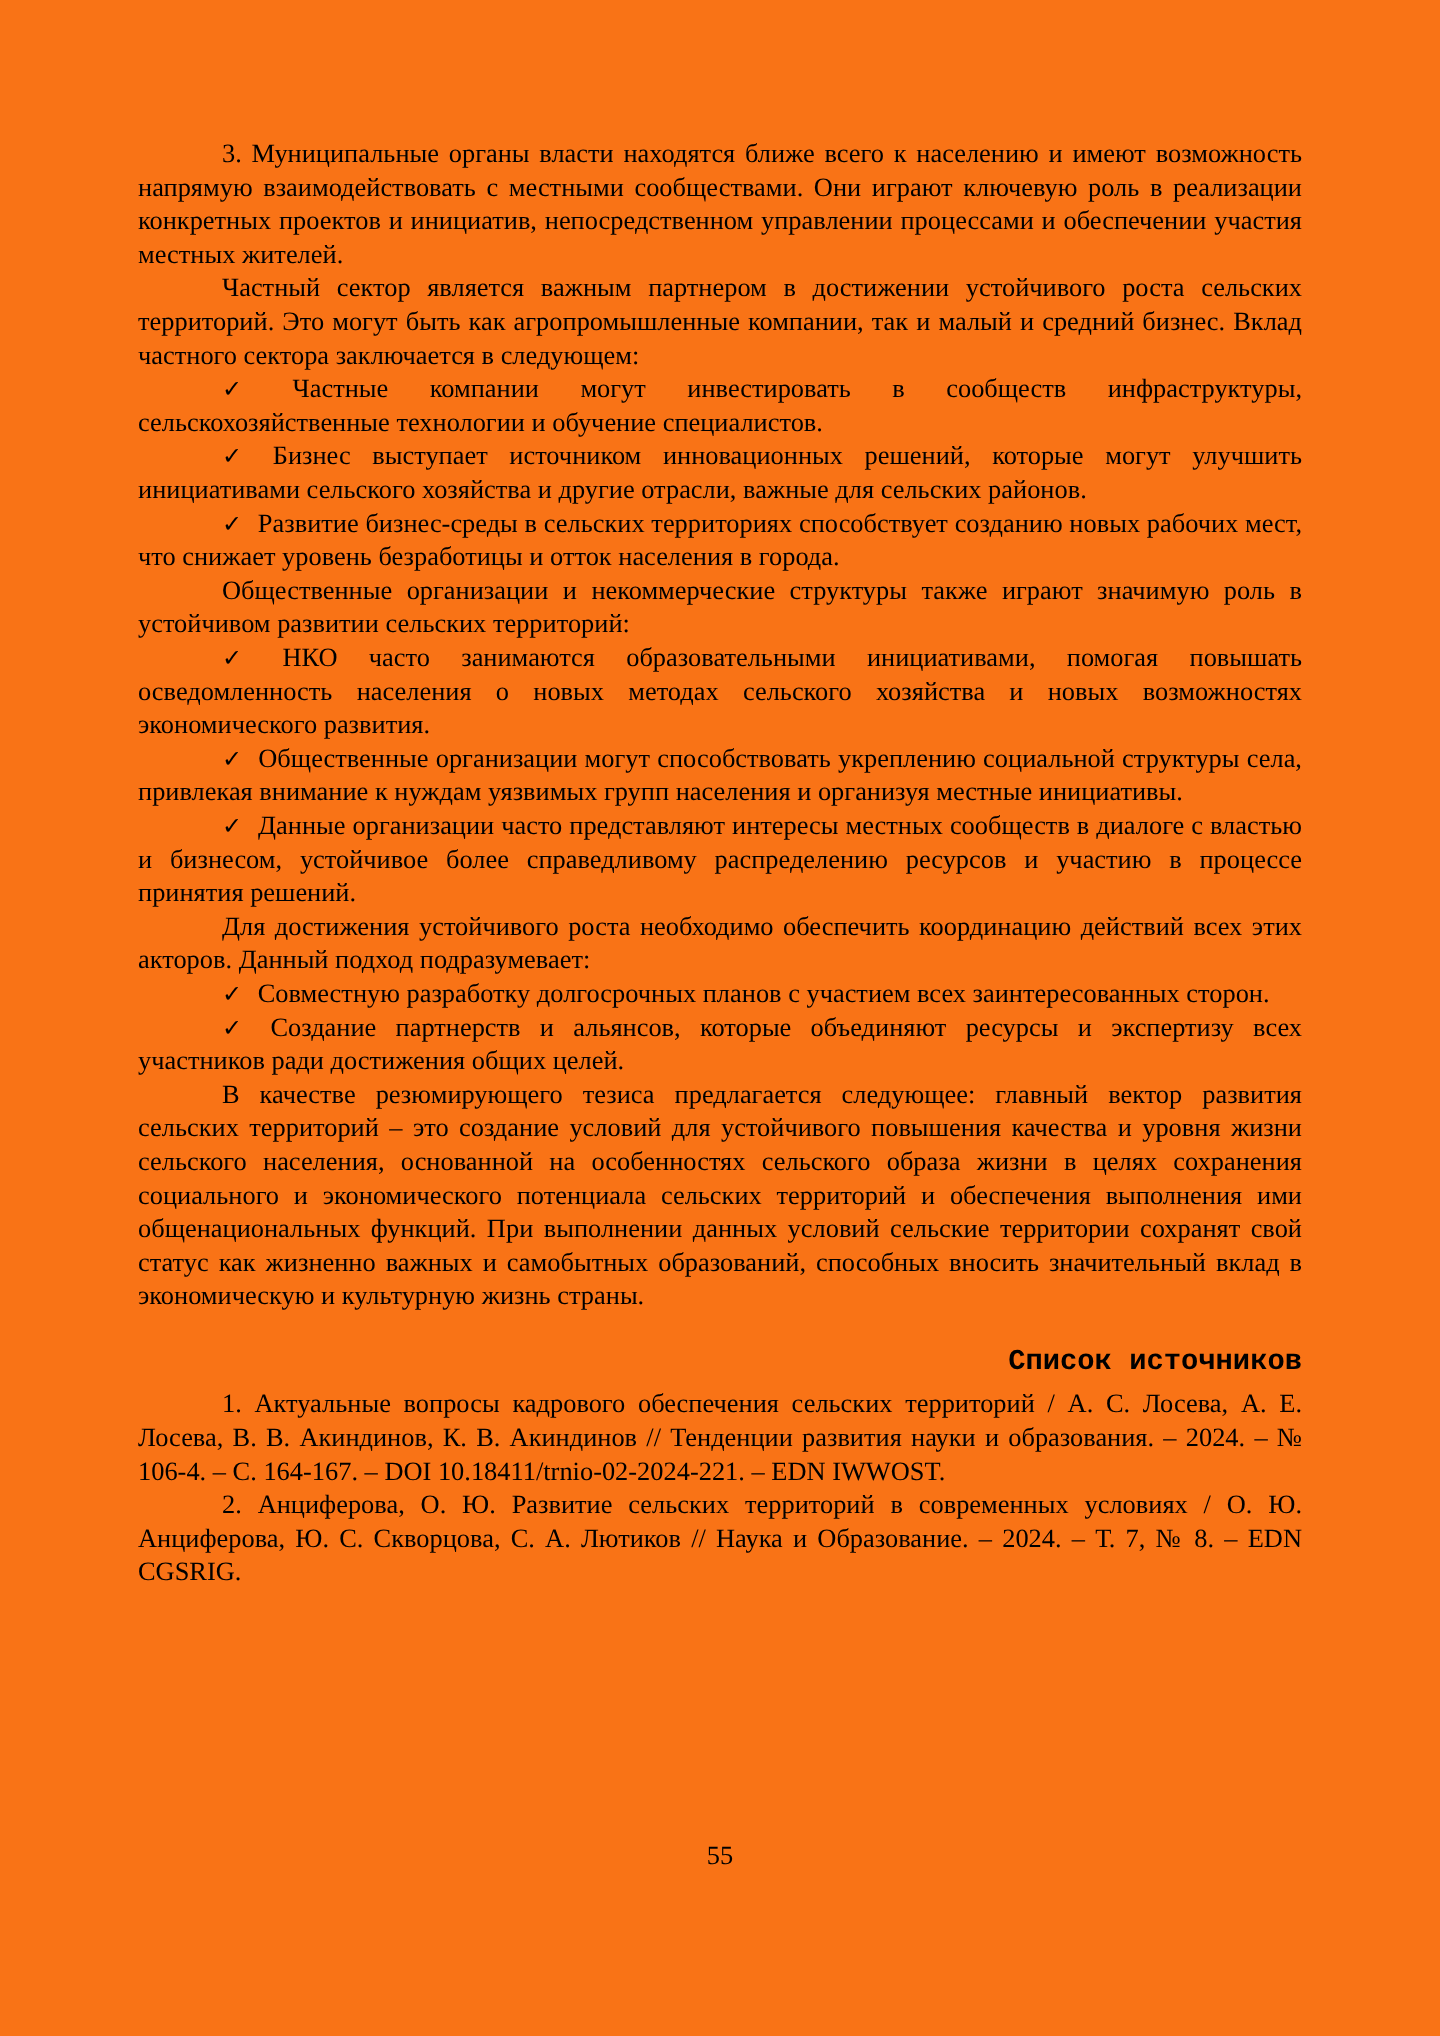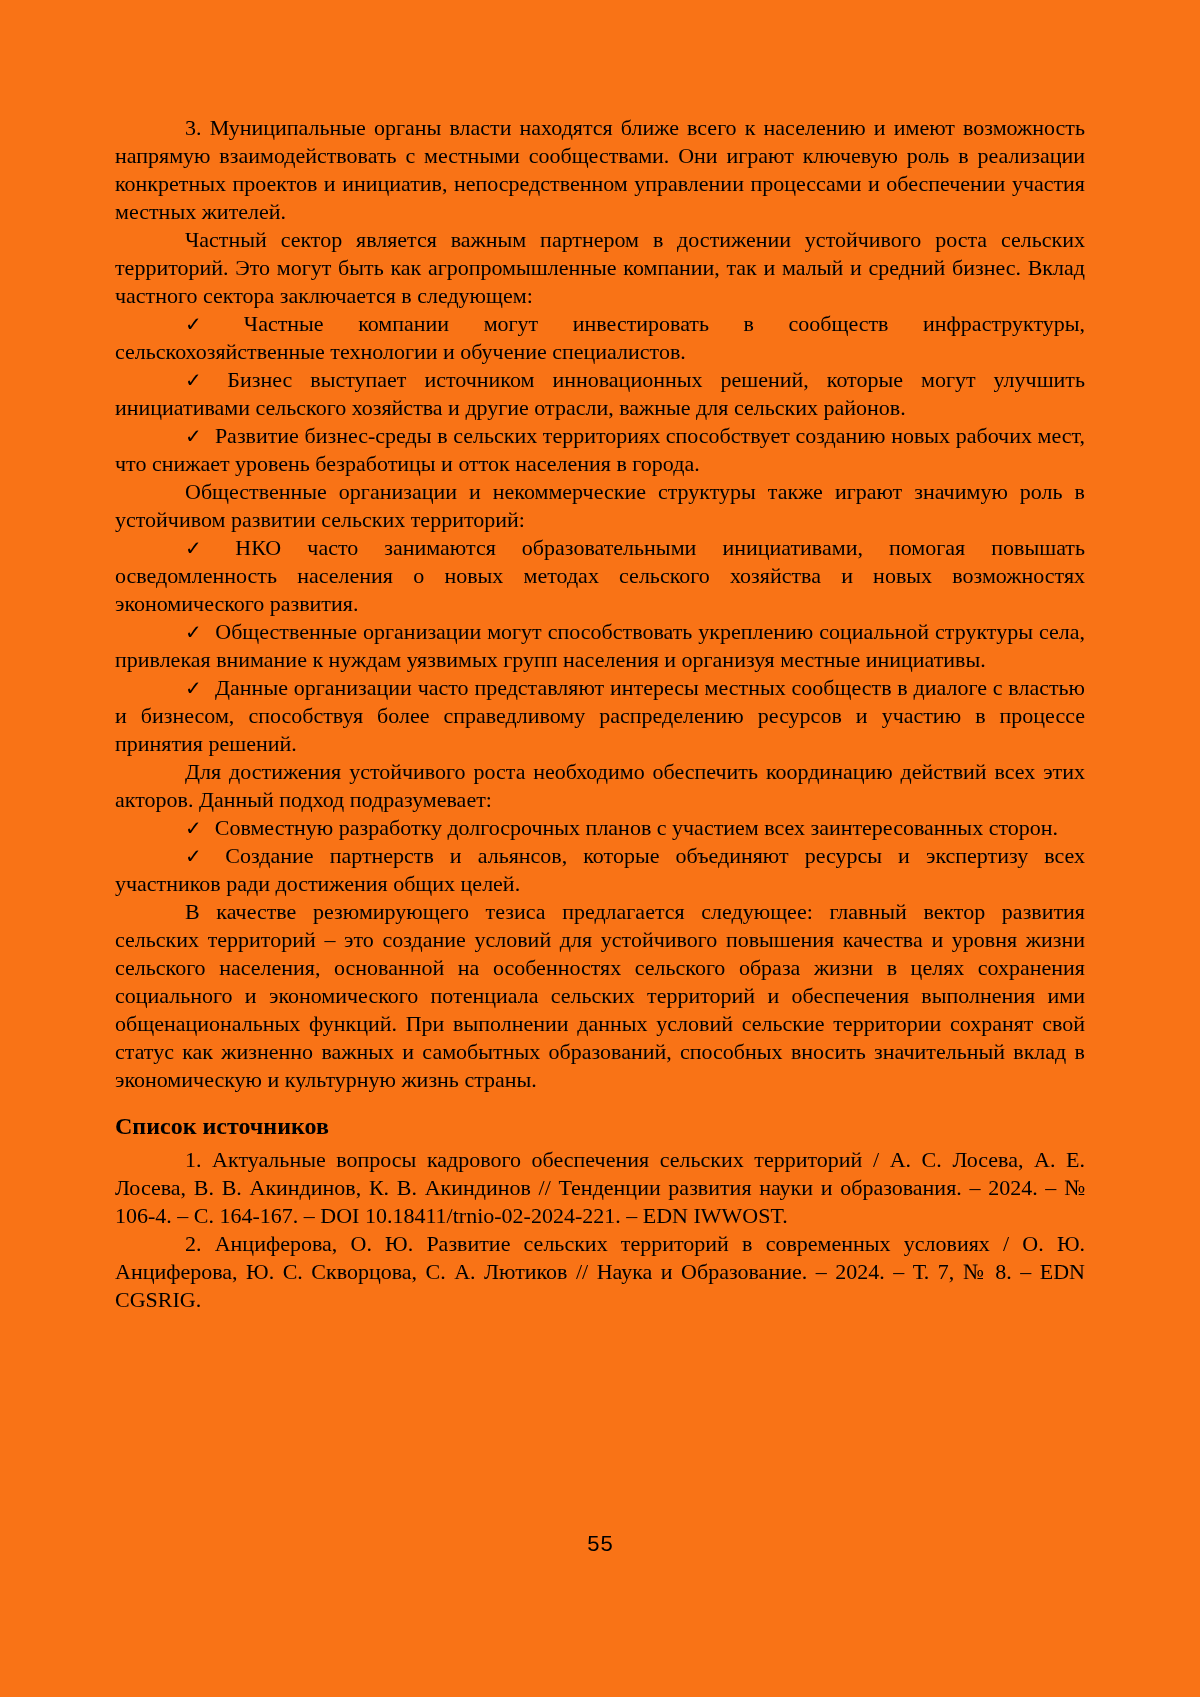--- a/index.html
+++ b/index.html
@@ -28,56 +28,56 @@
   .para {
     margin: 0;
     text-indent: 70px;
   }
   .check {
     font-family: "DejaVu Sans", "DejaVu Serif", sans-serif;
     font-size: 20px;
     margin-right: 13px;
   }
   .list-heading {
-    margin: 18px 0 6px 0;
+    margin: 28px 0 6px 0;
     font-size: 24px;
     line-height: 28px;
     font-weight: bold;
-    text-align: left;
+    text-align: right;
     text-indent: 0;
+    font-family: Liberation Mono, monospace;
   }
   .page-number {
     position: absolute;
     left: 115px;
     top: 1532px;
     width: 970px;
     text-align: center;
     font-size: 22px;
     line-height: 28px;
-    font-family: Liberation Mono, monospace;
   }
 </style>
 </head>
 <body>
 
 <div class="page">
   <div class="content">
 
     <p class="para">3. Муниципальные органы власти находятся ближе всего к населению и имеют возможность напрямую взаимодействовать с местными сообществами. Они играют ключевую роль в реализации конкретных проектов и инициатив, непосредственном управлении процессами и обеспечении участия местных жителей.</p>
     <p class="para">Частный сектор является важным партнером в достижении устойчивого роста сельских территорий. Это могут быть как агропромышленные компании, так и малый и средний бизнес. Вклад частного сектора заключается в следующем:</p>
 
     <p class="para"><span class="check">✓</span><span>Частные компании могут инвестировать в сообществ инфраструктуры, сельскохозяйственные технологии и обучение специалистов.</span></p>
     <p class="para"><span class="check">✓</span><span>Бизнес выступает источником инновационных решений, которые могут улучшить инициативами сельского хозяйства и другие отрасли, важные для сельских районов.</span></p>
     <p class="para"><span class="check">✓</span><span>Развитие бизнес-среды в сельских территориях способствует созданию новых рабочих мест, что снижает уровень безработицы и отток населения в города.</span></p>
 
     <p class="para">Общественные организации и некоммерческие структуры также играют значимую роль в устойчивом развитии сельских территорий:</p>
 
     <p class="para"><span class="check">✓</span><span>НКО часто занимаются образовательными инициативами, помогая повышать осведомленность населения о новых методах сельского хозяйства и новых возможностях экономического развития.</span></p>
     <p class="para"><span class="check">✓</span><span>Общественные организации могут способствовать укреплению социальной структуры села, привлекая внимание к нуждам уязвимых групп населения и организуя местные инициативы.</span></p>
-    <p class="para"><span class="check">✓</span><span>Данные организации часто представляют интересы местных сообществ в диалоге с властью и бизнесом, способствуя более справедливому распределению ресурсов и участию в процессе принятия решений.</span></p>
+    <p class="para"><span class="check">✓</span><span>Данные организации часто представляют интересы местных сообществ в диалоге с властью и бизнесом, устойчивое более справедливому распределению ресурсов и участию в процессе принятия решений.</span></p>
 
     <p class="para">Для достижения устойчивого роста необходимо обеспечить координацию действий всех этих акторов. Данный подход подразумевает:</p>
 
     <p class="para"><span class="check">✓</span><span>Совместную разработку долгосрочных планов с участием всех заинтересованных сторон.</span></p>
     <p class="para"><span class="check">✓</span><span>Создание партнерств и альянсов, которые объединяют ресурсы и экспертизу всех участников ради достижения общих целей.</span></p>
 
     <p class="para">В качестве резюмирующего тезиса предлагается следующее: главный вектор развития сельских территорий – это создание условий для устойчивого повышения качества и уровня жизни сельского населения, основанной на особенностях сельского образа жизни в целях сохранения социального и экономического потенциала сельских территорий и обеспечения выполнения ими общенациональных функций. При выполнении данных условий сельские территории сохранят свой статус как жизненно важных и самобытных образований, способных вносить значительный вклад в экономическую и культурную жизнь страны.</p>
 
     <h2 class="list-heading">Список источников</h2>
 

